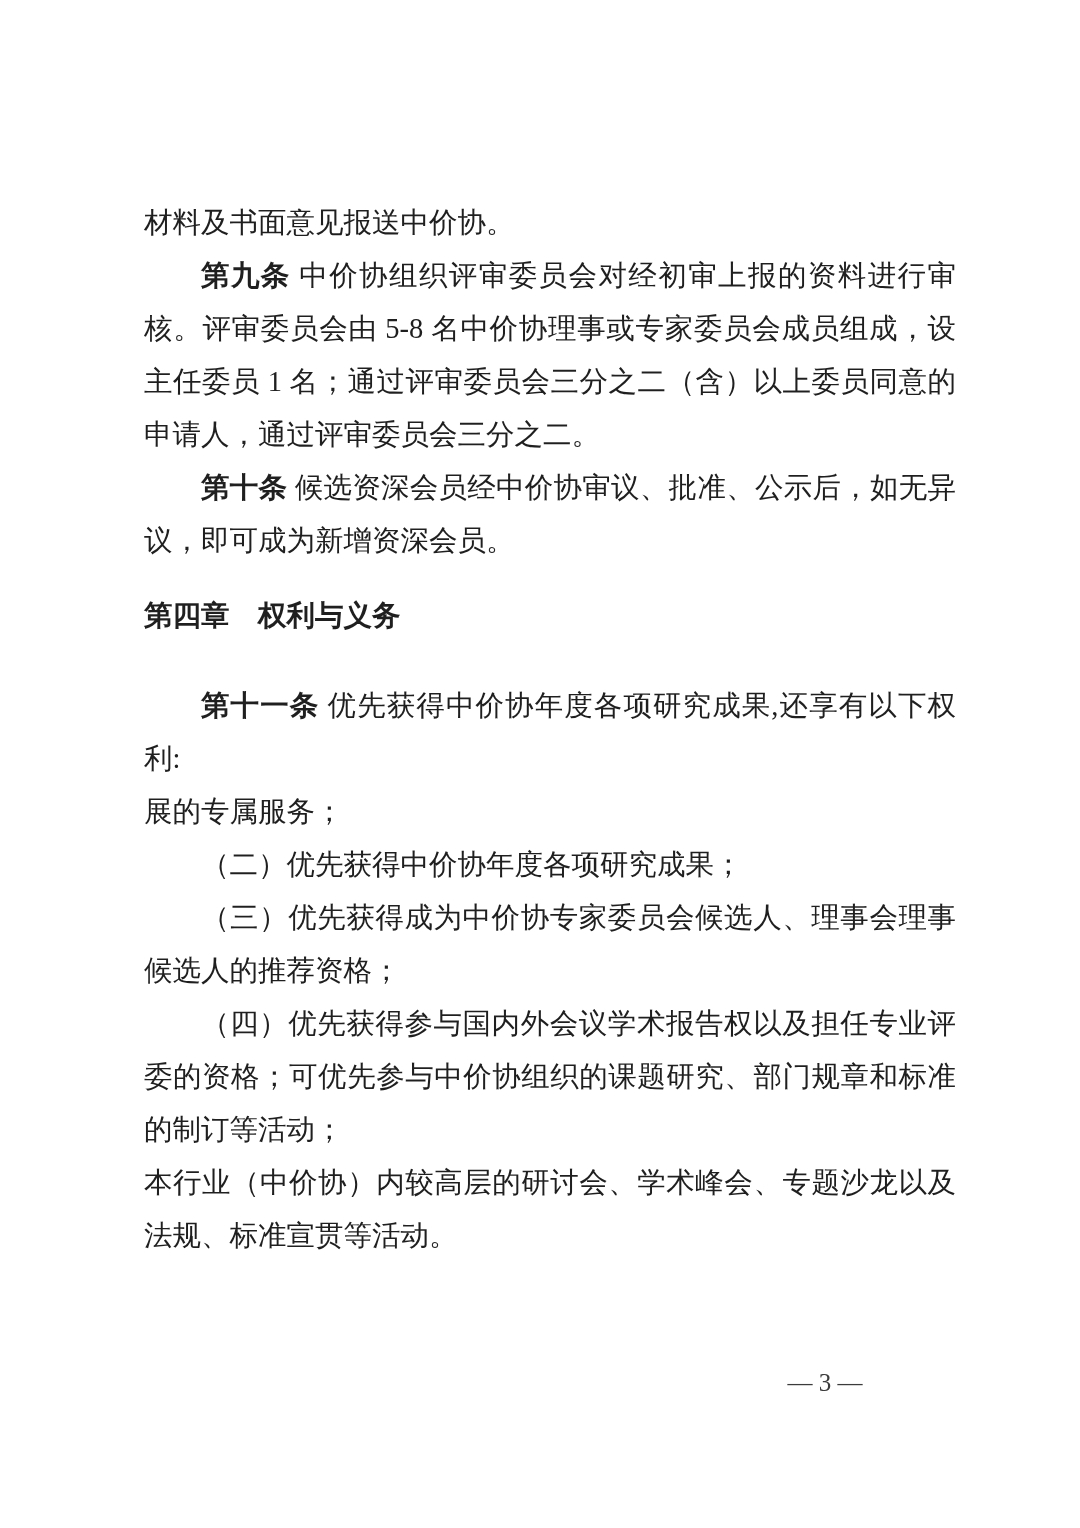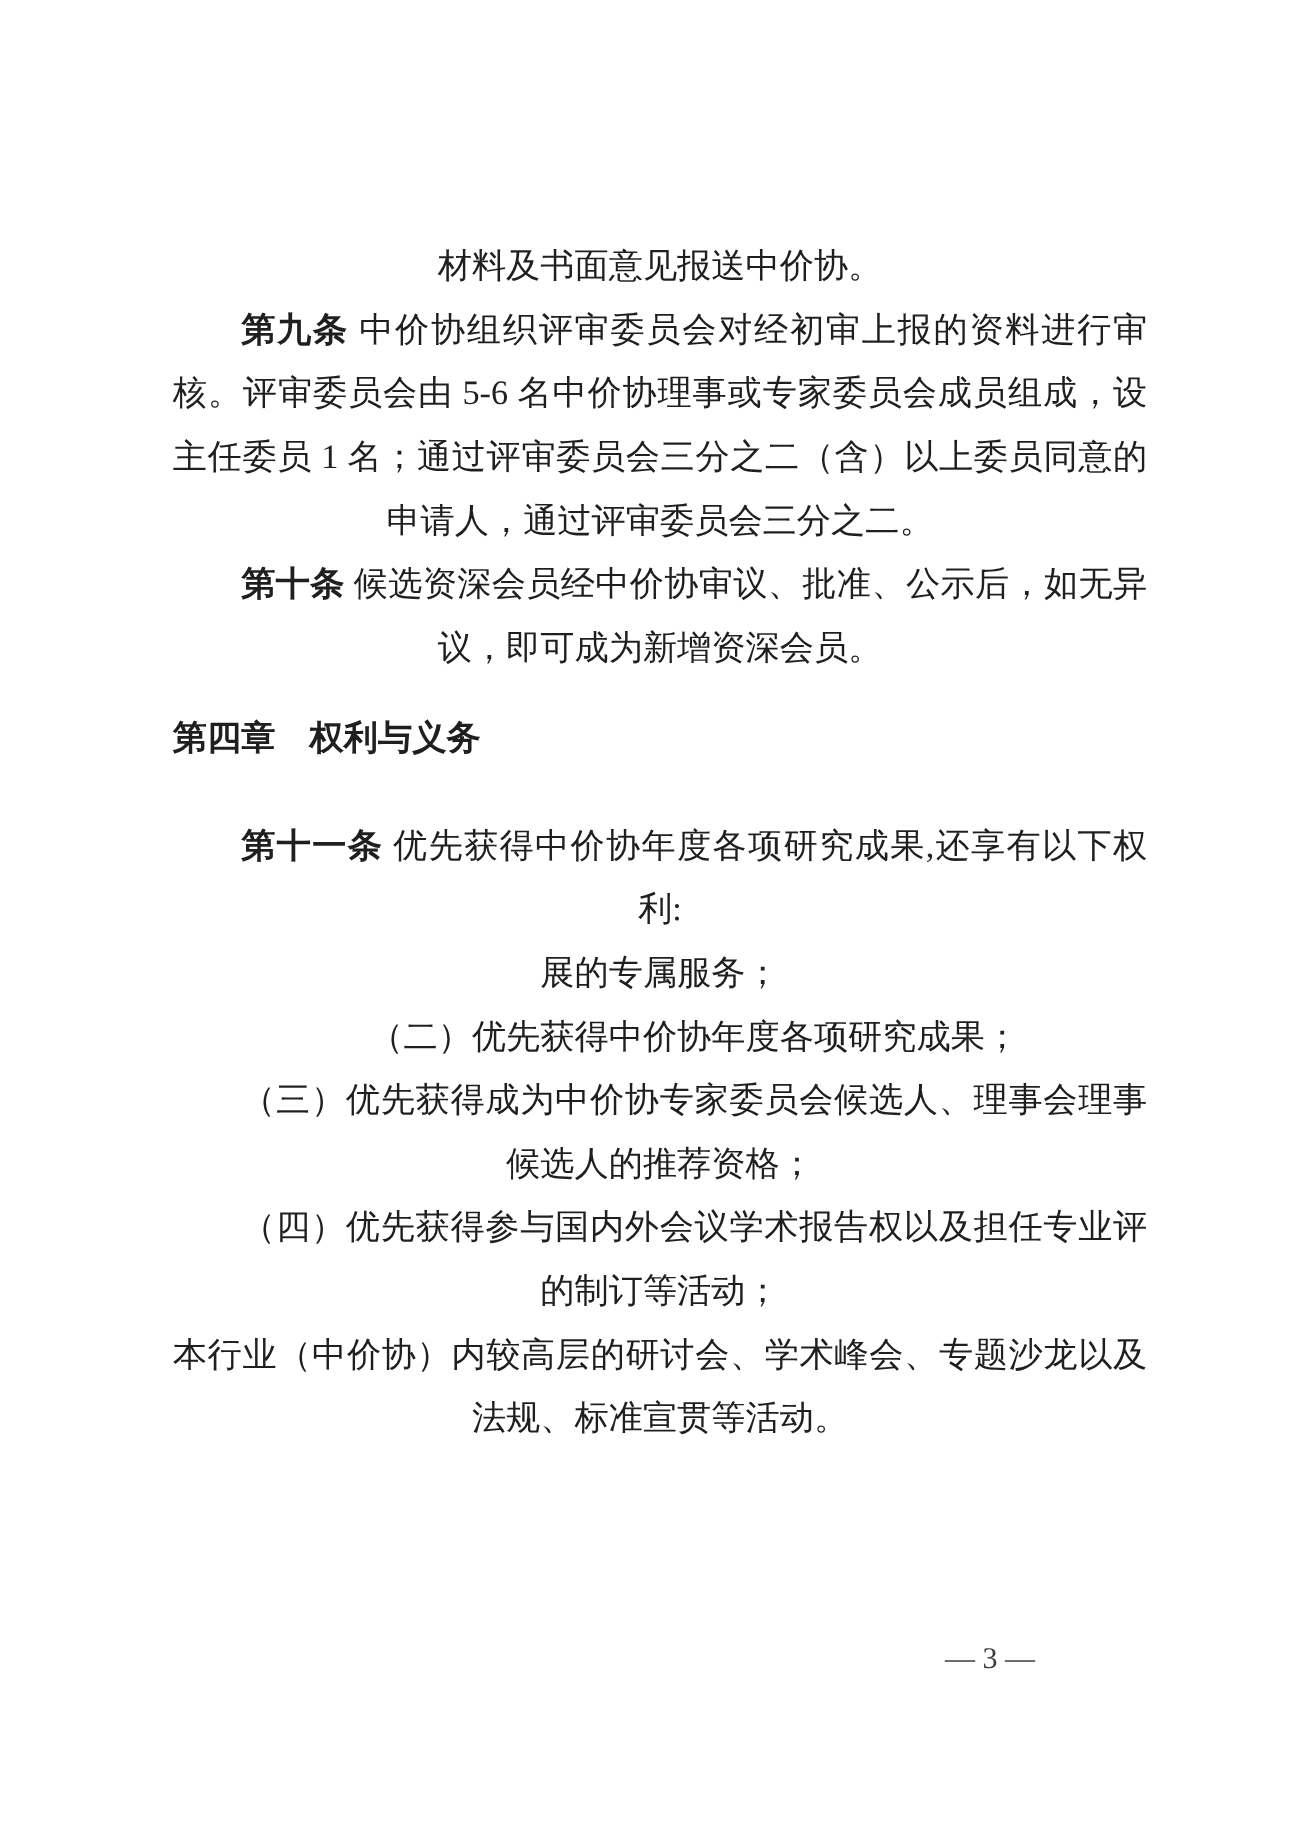--- a/index.html
+++ b/index.html
@@ -19,21 +19,21 @@
   .content {
     position: absolute;
     left: 144px;
     top: 196px;
     width: 812px;
     font-size: 28.5px;
     line-height: 53px;
     letter-spacing: 0;
   }
   .line {
-    text-align: center;
+    text-align: left;
   }
   .line.j {
     text-align: justify;
     text-align-last: justify;
   }
   .line.ind {
     text-indent: 2em;
   }
   .art {
     font-weight: bold;
@@ -60,21 +60,21 @@
 <body>
 
 <div class="page">
   <div class="content">
 
     <div class="line">材料及书面意见报送中价协。</div>
 
     <div class="line j ind">
       <span class="art">第九条</span><span> 中价协组织评审委员会对经初审上报的资料进行审</span>
     </div>
-    <div class="line j">核。评审委员会由 5-6 名中价协理事或专家委员会成员组成，设</div>
+    <div class="line j">核。评审委员会由 5-8 名中价协理事或专家委员会成员组成，设</div>
     <div class="line j">主任委员 1 名；通过评审委员会三分之二（含）以上委员同意的</div>
     <div class="line">申请人，通过评审委员会三分之二。</div>
 
     <div class="line j ind">
       <span class="art">第十条</span><span> 候选资深会员经中价协审议、批准、公示后，如无异</span>
     </div>
     <div class="line">议，即可成为新增资深会员。</div>
 
     <div class="chapter-heading">第四章　权利与义务</div>
 
@@ -84,20 +84,21 @@
     <div class="line">利:</div>
 
     <div class="line">展的专属服务；</div>
 
     <div class="line ind">（二）优先获得中价协年度各项研究成果；</div>
 
     <div class="line j ind">（三）优先获得成为中价协专家委员会候选人、理事会理事</div>
     <div class="line">候选人的推荐资格；</div>
 
     <div class="line j ind">（四）优先获得参与国内外会议学术报告权以及担任专业评</div>
+    <div class="line j">委的资格；可优先参与中价协组织的课题研究、部门规章和标准</div>
     <div class="line">的制订等活动；</div>
 
     <div class="line j">本行业（中价协）内较高层的研讨会、学术峰会、专题沙龙以及</div>
     <div class="line">法规、标准宣贯等活动。</div>
 
   </div>
 
   <div class="page-number">— 3 —</div>
 </div>
 

